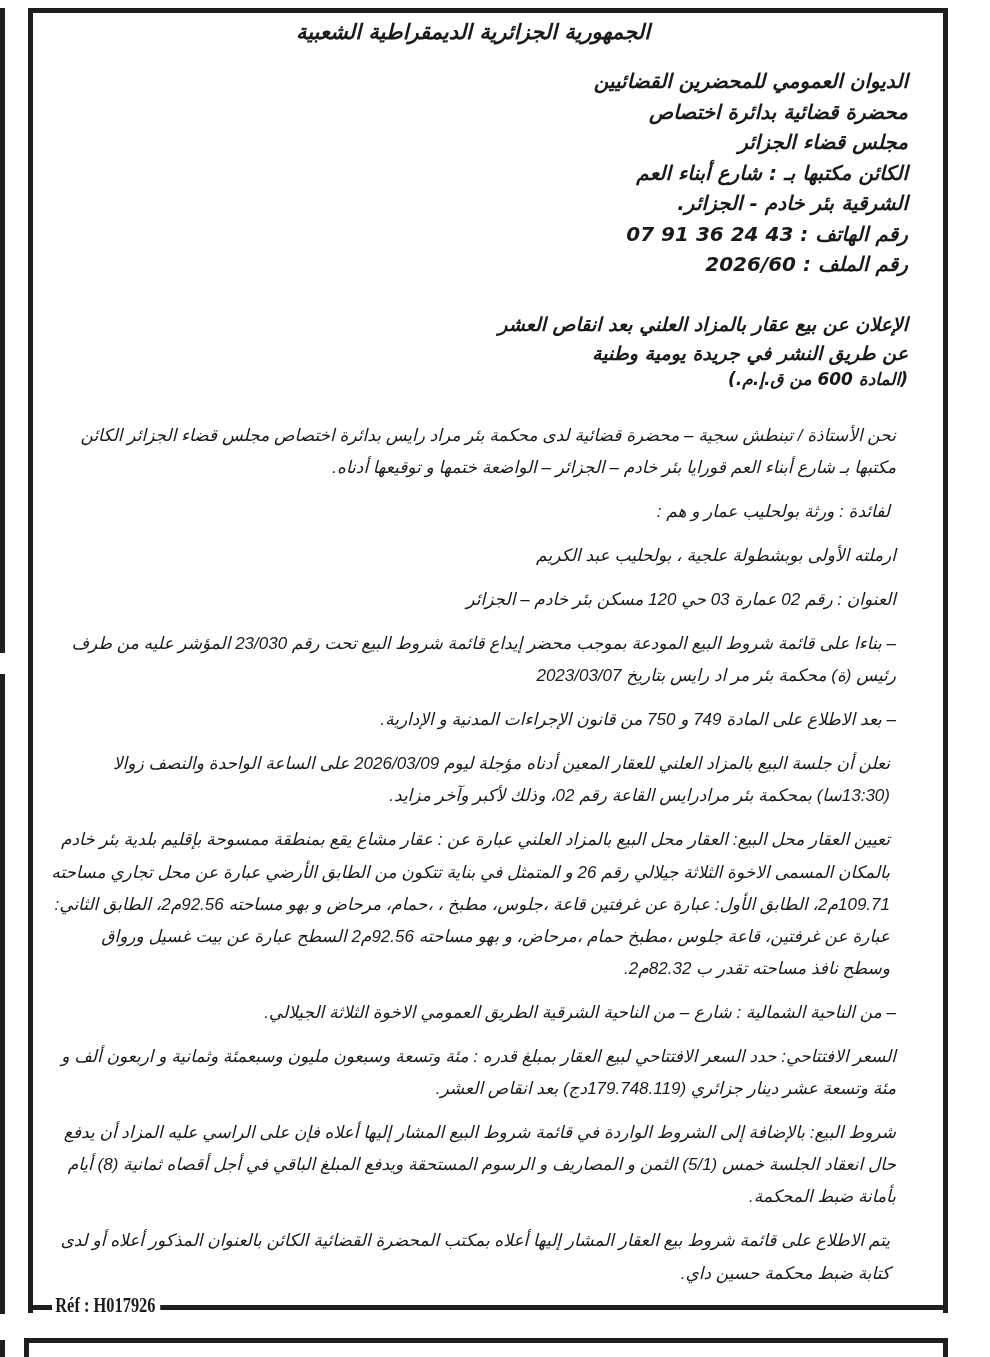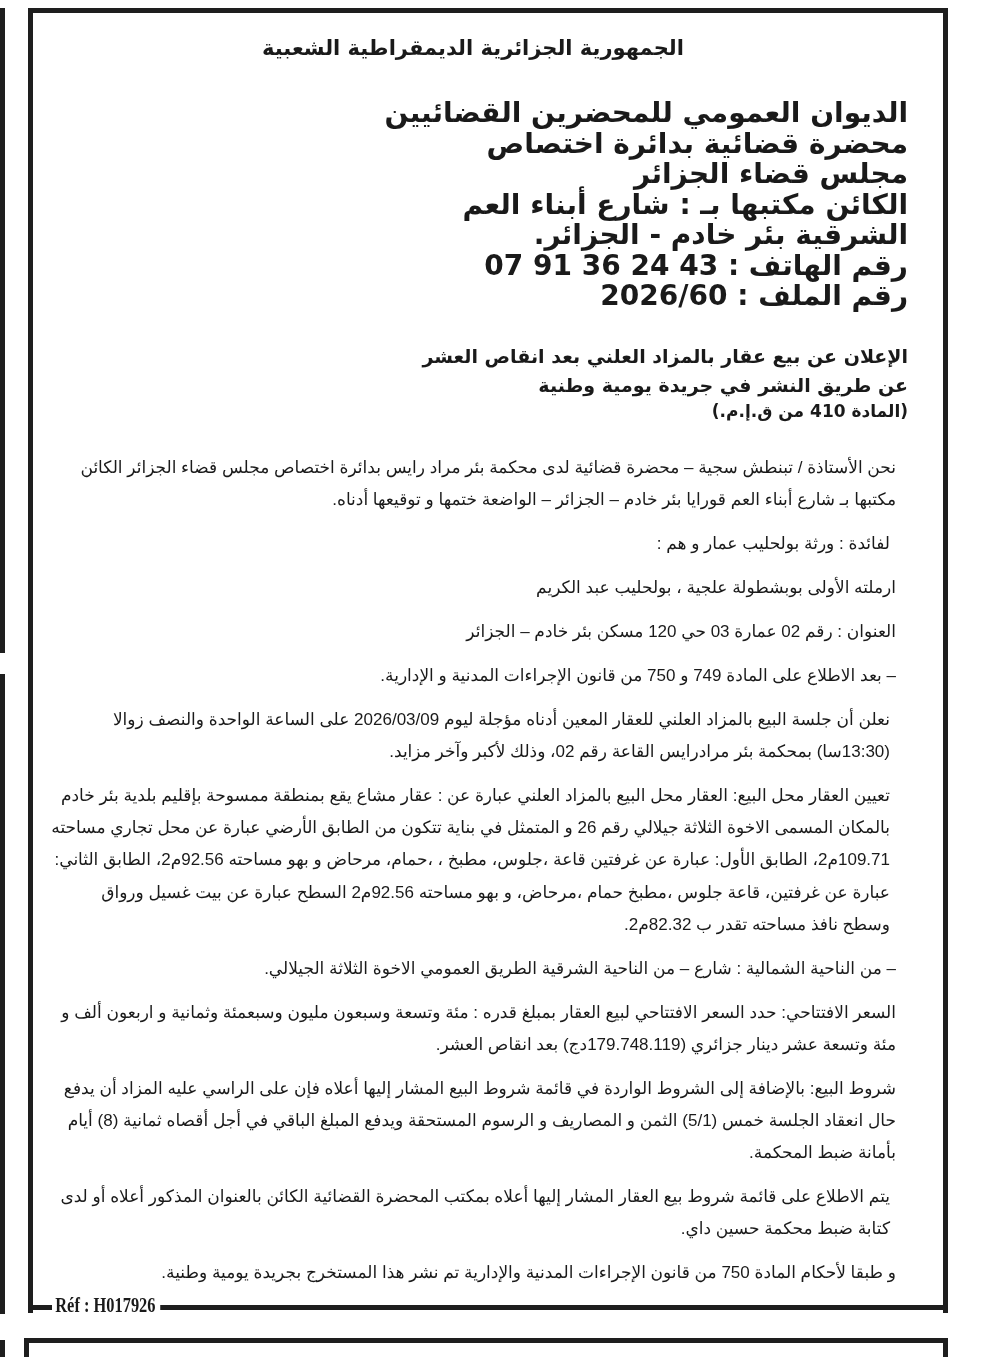--- a/index.html
+++ b/index.html
@@ -10,25 +10,25 @@
   .left-frame-bottom { position:absolute; left:-20px; top:674px; width:25px; height:640px; border:5px solid #1e1e1e; border-left:none; box-sizing:border-box; }
   .left-frame-next { position:absolute; left:-20px; top:1340px; width:25px; height:40px; border:5px solid #1e1e1e; border-left:none; box-sizing:border-box; }
 
   
   .frame { position:absolute; left:28px; top:8px; width:920px; height:1305px; border:5px solid #1e1e1e; border-bottom:none; box-sizing:border-box; }
   .frame-bottom-line { position:absolute; left:28px; top:1305px; width:920px; height:5px; background:#1e1e1e; }
   .ref { position:absolute; left:52px; top:1294px; background:#fff; padding:0 6px 0 4px; font-family:"Liberation Serif", serif; font-weight:bold; font-size:20px; line-height:22px; color:#1a1a1a; transform:scaleX(0.82); transform-origin:left center; }
 
   .next-frame { position:absolute; left:24px; top:1338px; width:924px; height:40px; border:5px solid #1e1e1e; border-bottom:none; box-sizing:border-box; }
 
-  .content { position:absolute; left:38px; top:28px; width:870px; direction:rtl; text-align:right; }
+  .content { position:absolute; left:38px; top:12px; width:870px; direction:rtl; text-align:right;font-style:italic; }
 
   .republic { text-align:center; font-weight:bold; font-size:21px; line-height:32px; margin:4px 0 0 0; padding-right:0; }
 
-  .office { margin-top:34px; margin-right:0; font-weight:bold; font-size:28px; }
+  .office { margin-top:18px; margin-right:0; font-weight:bold; font-size:20px; }
   .office div { line-height:30.5px; white-space:nowrap; }
 
   .title { margin-top:30px; font-weight:bold; font-size:19px; line-height:29px; }
   .title div { white-space:nowrap; }
   .title .sub { font-size:17px; line-height:22px; }
 
   .body { margin-top:30px; font-family:"Liberation Sans Narrow", "Liberation Sans", sans-serif; font-size:17px; line-height:32.1px; padding-right:0; }
   .body p { margin:12px; }
   .body .indent { padding-right:6px; }
   .body .tight { letter-spacing:-0.35px; }
@@ -55,30 +55,30 @@
     <div>مجلس قضاء الجزائر</div>
     <div>الكائن مكتبها بـ : شارع أبناء العم</div>
     <div>الشرقية بئر خادم - الجزائر.</div>
     <div>رقم الهاتف : 43 24 36 91 07</div>
     <div>رقم الملف : 2026/60</div>
   </div>
 
   <div class="title">
     <div>الإعلان عن بيع عقار بالمزاد العلني بعد انقاص العشر</div>
     <div>عن طريق النشر في جريدة يومية وطنية</div>
-    <div class="sub">(المادة 410 من ق.إ.م.)</div>
+    <div class="sub">(المادة 600 من ق.إ.م.)</div>
   </div>
 
   <div class="body">
     <p>نحن الأستاذة / تبنطش سجية – محضرة قضائية لدى محكمة بئر مراد رايس بدائرة اختصاص مجلس قضاء الجزائر الكائن مكتبها بـ شارع أبناء العم قورايا بئر خادم – الجزائر – الواضعة ختمها و توقيعها أدناه.</p>
     <p class="indent">لفائدة : ورثة بولحليب عمار و هم :</p>
     <p>ارملته الأولى بوبشطولة علجية ، بولحليب عبد الكريم</p>
     <p>العنوان : رقم 02 عمارة 03 حي 120 مسكن بئر خادم – الجزائر</p>
+    <p>– بناءا على قائمة شروط البيع المودعة بموجب محضر إيداع قائمة شروط البيع تحت رقم 23/030 المؤشر عليه من طرف رئيس (ة) محكمة بئر مر اد رايس بتاريخ 2023/03/07</p>
     <p>– بعد الاطلاع على المادة 749 و 750 من قانون الإجراءات المدنية و الإدارية.</p>
     <p class="indent">نعلن أن جلسة البيع بالمزاد العلني للعقار المعين أدناه مؤجلة ليوم 2026/03/09 على الساعة الواحدة والنصف زوالا (13:30سا) بمحكمة بئر مرادرايس القاعة رقم 02، وذلك لأكبر وآخر مزايد.</p>
     <p class="indent tight">تعيين العقار محل البيع: العقار محل البيع بالمزاد العلني عبارة عن : عقار مشاع يقع بمنطقة ممسوحة بإقليم بلدية بئر خادم بالمكان المسمى الاخوة الثلاثة جيلالي رقم 26 و المتمثل في بناية تتكون من الطابق الأرضي عبارة عن محل تجاري مساحته 109.71م2، الطابق الأول: عبارة عن غرفتين قاعة ،جلوس، مطبخ ، ،حمام، مرحاض و بهو مساحته 92.56م2، الطابق الثاني: عبارة عن غرفتين، قاعة جلوس ،مطبخ حمام ،مرحاض، و بهو مساحته 92.56م2 السطح عبارة عن بيت غسيل ورواق وسطح نافذ مساحته تقدر ب 82.32م2.</p>
     <p>– من الناحية الشمالية : شارع – من الناحية الشرقية الطريق العمومي الاخوة الثلاثة الجيلالي.</p>
     <p>السعر الافتتاحي: حدد السعر الافتتاحي لبيع العقار بمبلغ قدره : مئة وتسعة وسبعون مليون وسبعمئة وثمانية و اربعون ألف و مئة وتسعة عشر دينار جزائري (179.748.119دج) بعد انقاص العشر.</p>
     <p>شروط البيع: بالإضافة إلى الشروط الواردة في قائمة شروط البيع المشار إليها أعلاه فإن على الراسي عليه المزاد أن يدفع حال انعقاد الجلسة خمس (5/1) الثمن و المصاريف و الرسوم المستحقة ويدفع المبلغ الباقي في أجل أقصاه ثمانية (8) أيام بأمانة ضبط المحكمة.</p>
     <p class="indent">يتم الاطلاع على قائمة شروط بيع العقار المشار إليها أعلاه بمكتب المحضرة القضائية الكائن بالعنوان المذكور أعلاه أو لدى كتابة ضبط محكمة حسين داي.</p>
-    <p>و طبقا لأحكام المادة 750 من قانون الإجراءات المدنية والإدارية تم نشر هذا المستخرج بجريدة يومية وطنية.</p>
   </div>
 </div>
 
 </body></html>

